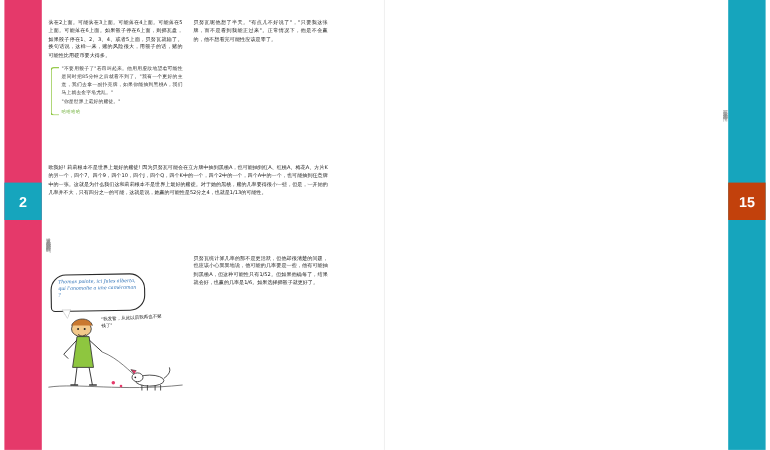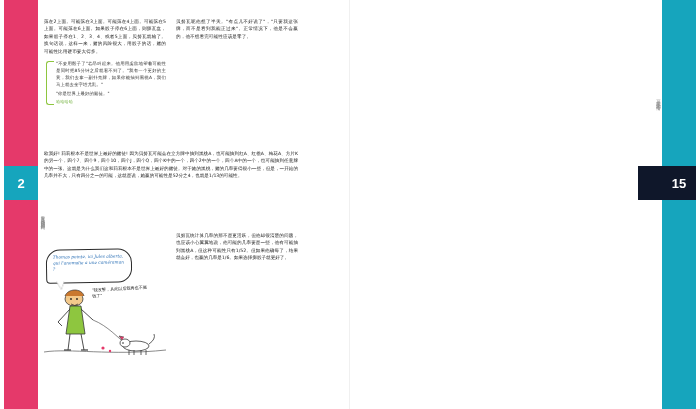--- a/index.html
+++ b/index.html
@@ -66,22 +66,21 @@
     font-family: "Liberation Sans", sans-serif;
   }
   .page-tab-left {
     left: 4px;
     top: 166px;
     background: #16a5bd;
   }
   .page-tab-right {
     right: 4px;
     top: 166px;
-    background: #0f172a;
-    padding-left: 24px;
+    background: #c2410c;
   }
 
   
   .side-bar {
     position: absolute;
     width: 34px;
     top: 0;
     bottom: 0;
   }
   .side-bar-left {

